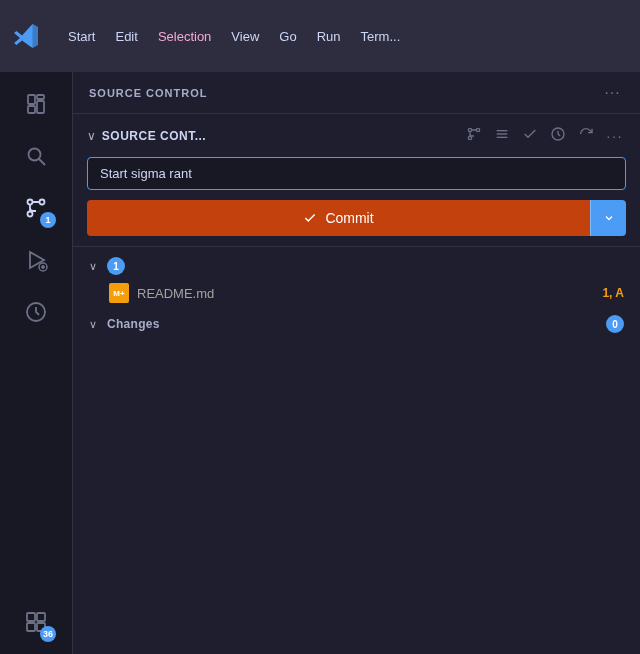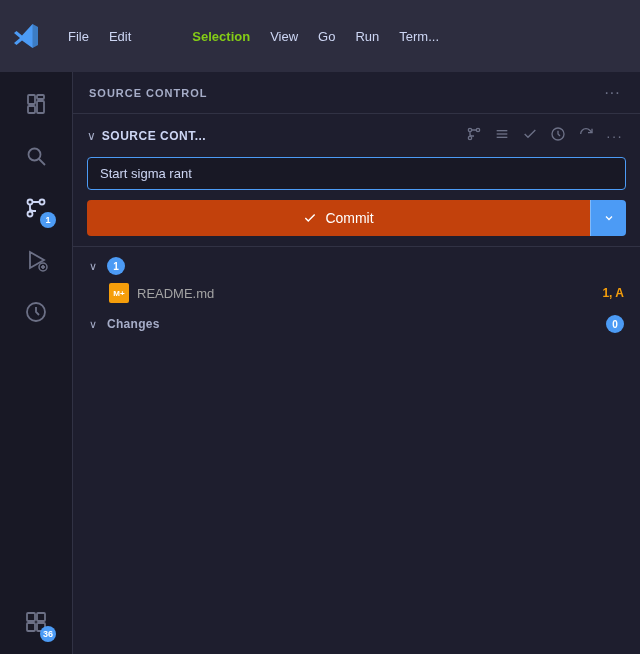--- a/index.html
+++ b/index.html
@@ -29,23 +29,22 @@
       align-items: center;
     }
     .titlebar-menu-item {
       color: #cdd6f4;
       font-size: 13px;
       padding: 4px 8px;
       cursor: pointer;
       border-radius: 4px;
     }
     .titlebar-menu-item.active {
-      color: #84cc16;
-      font-weight: 700;
-      margin-left: 41px;
+      color: #f9a8d4;
+      font-weight: 400;
     }
 
     
     .main {
       display: flex;
       flex: 1;
       overflow: hidden;
     }
 
     
@@ -309,21 +308,21 @@
 <body>
 
 <div class="titlebar">
   <div class="vscode-logo">
     <svg width="28" height="28" viewBox="0 0 28 28" fill="none">
       <path d="M20.5 2L10 13.5 4.5 9 2 11l6 5-6 5 2.5 2 5.5-4.5L20.5 26 26 23V5L20.5 2z" fill="#4c9bf5"></path>
       <path d="M20.5 2v24L26 23V5L20.5 2z" fill="rgba(0,0,0,0.2)"></path>
     </svg>
   </div>
   <div class="titlebar-menu">
-    <span class="titlebar-menu-item">File</span>
+    <span class="titlebar-menu-item">Start</span>
     <span class="titlebar-menu-item">Edit</span>
     <span class="titlebar-menu-item active">Selection</span>
     <span class="titlebar-menu-item">View</span>
     <span class="titlebar-menu-item">Go</span>
     <span class="titlebar-menu-item">Run</span>
     <span class="titlebar-menu-item">Term...</span>
   </div>
 </div>
 
 <div class="main">

